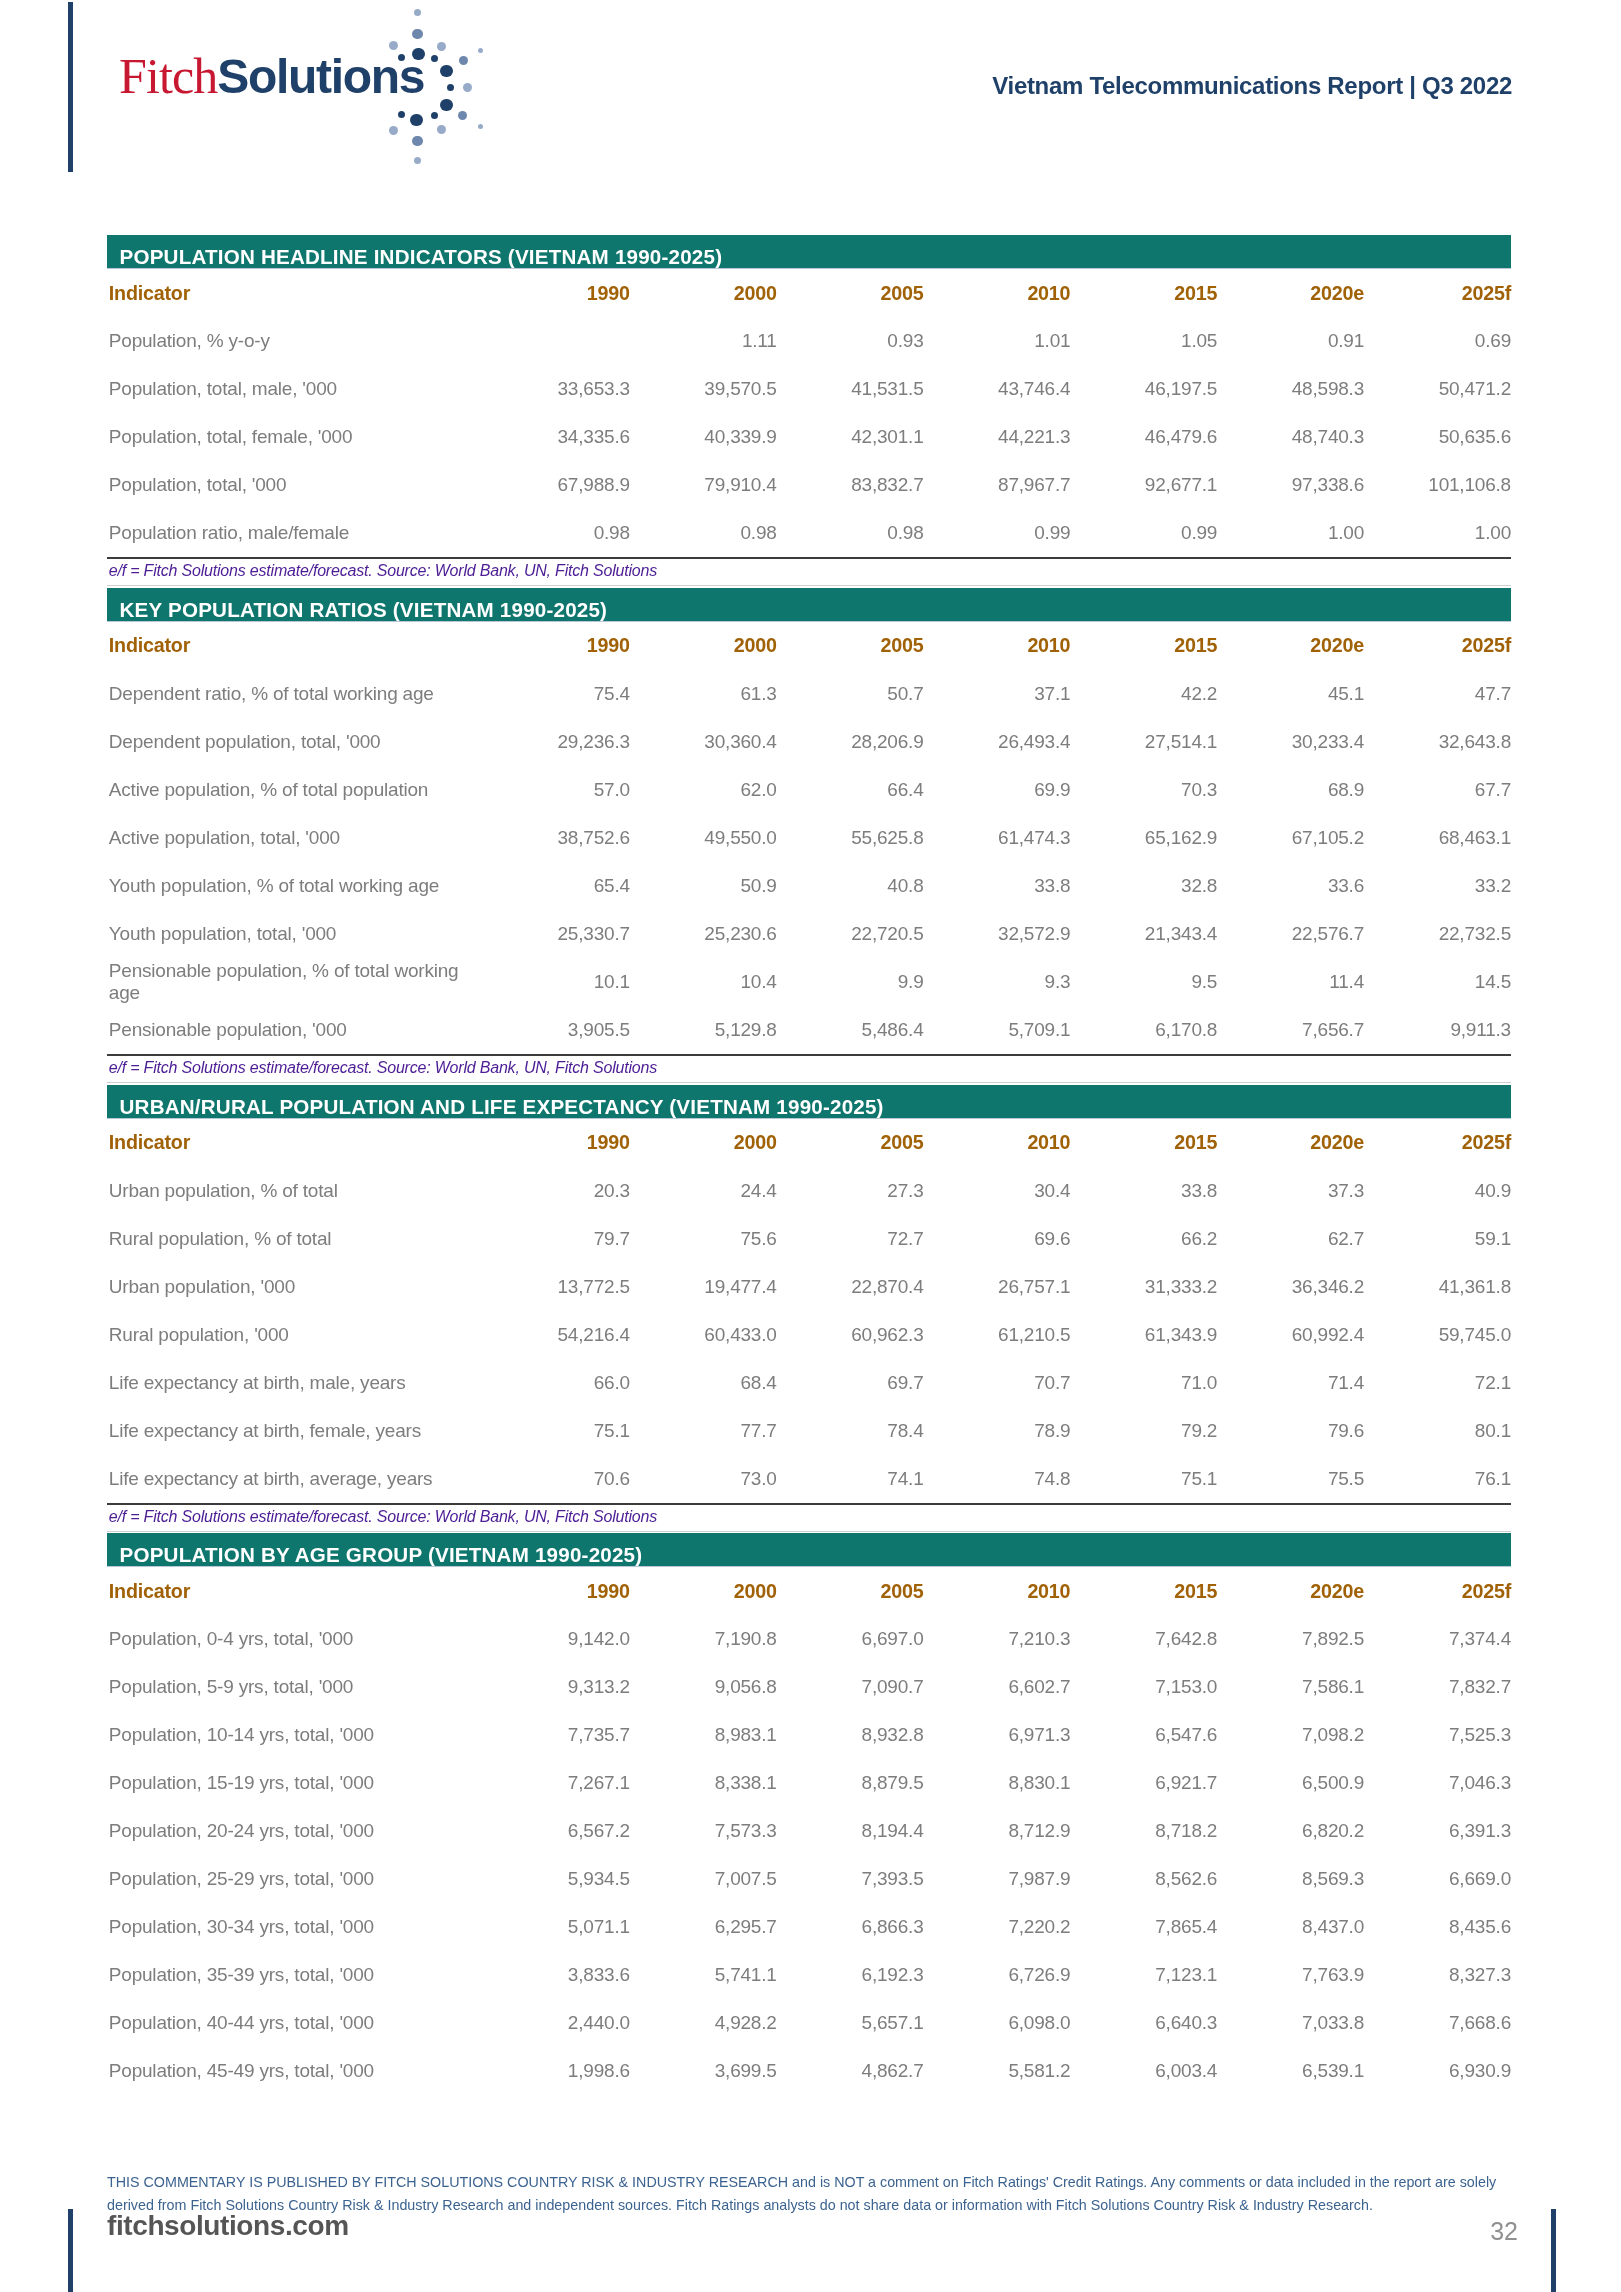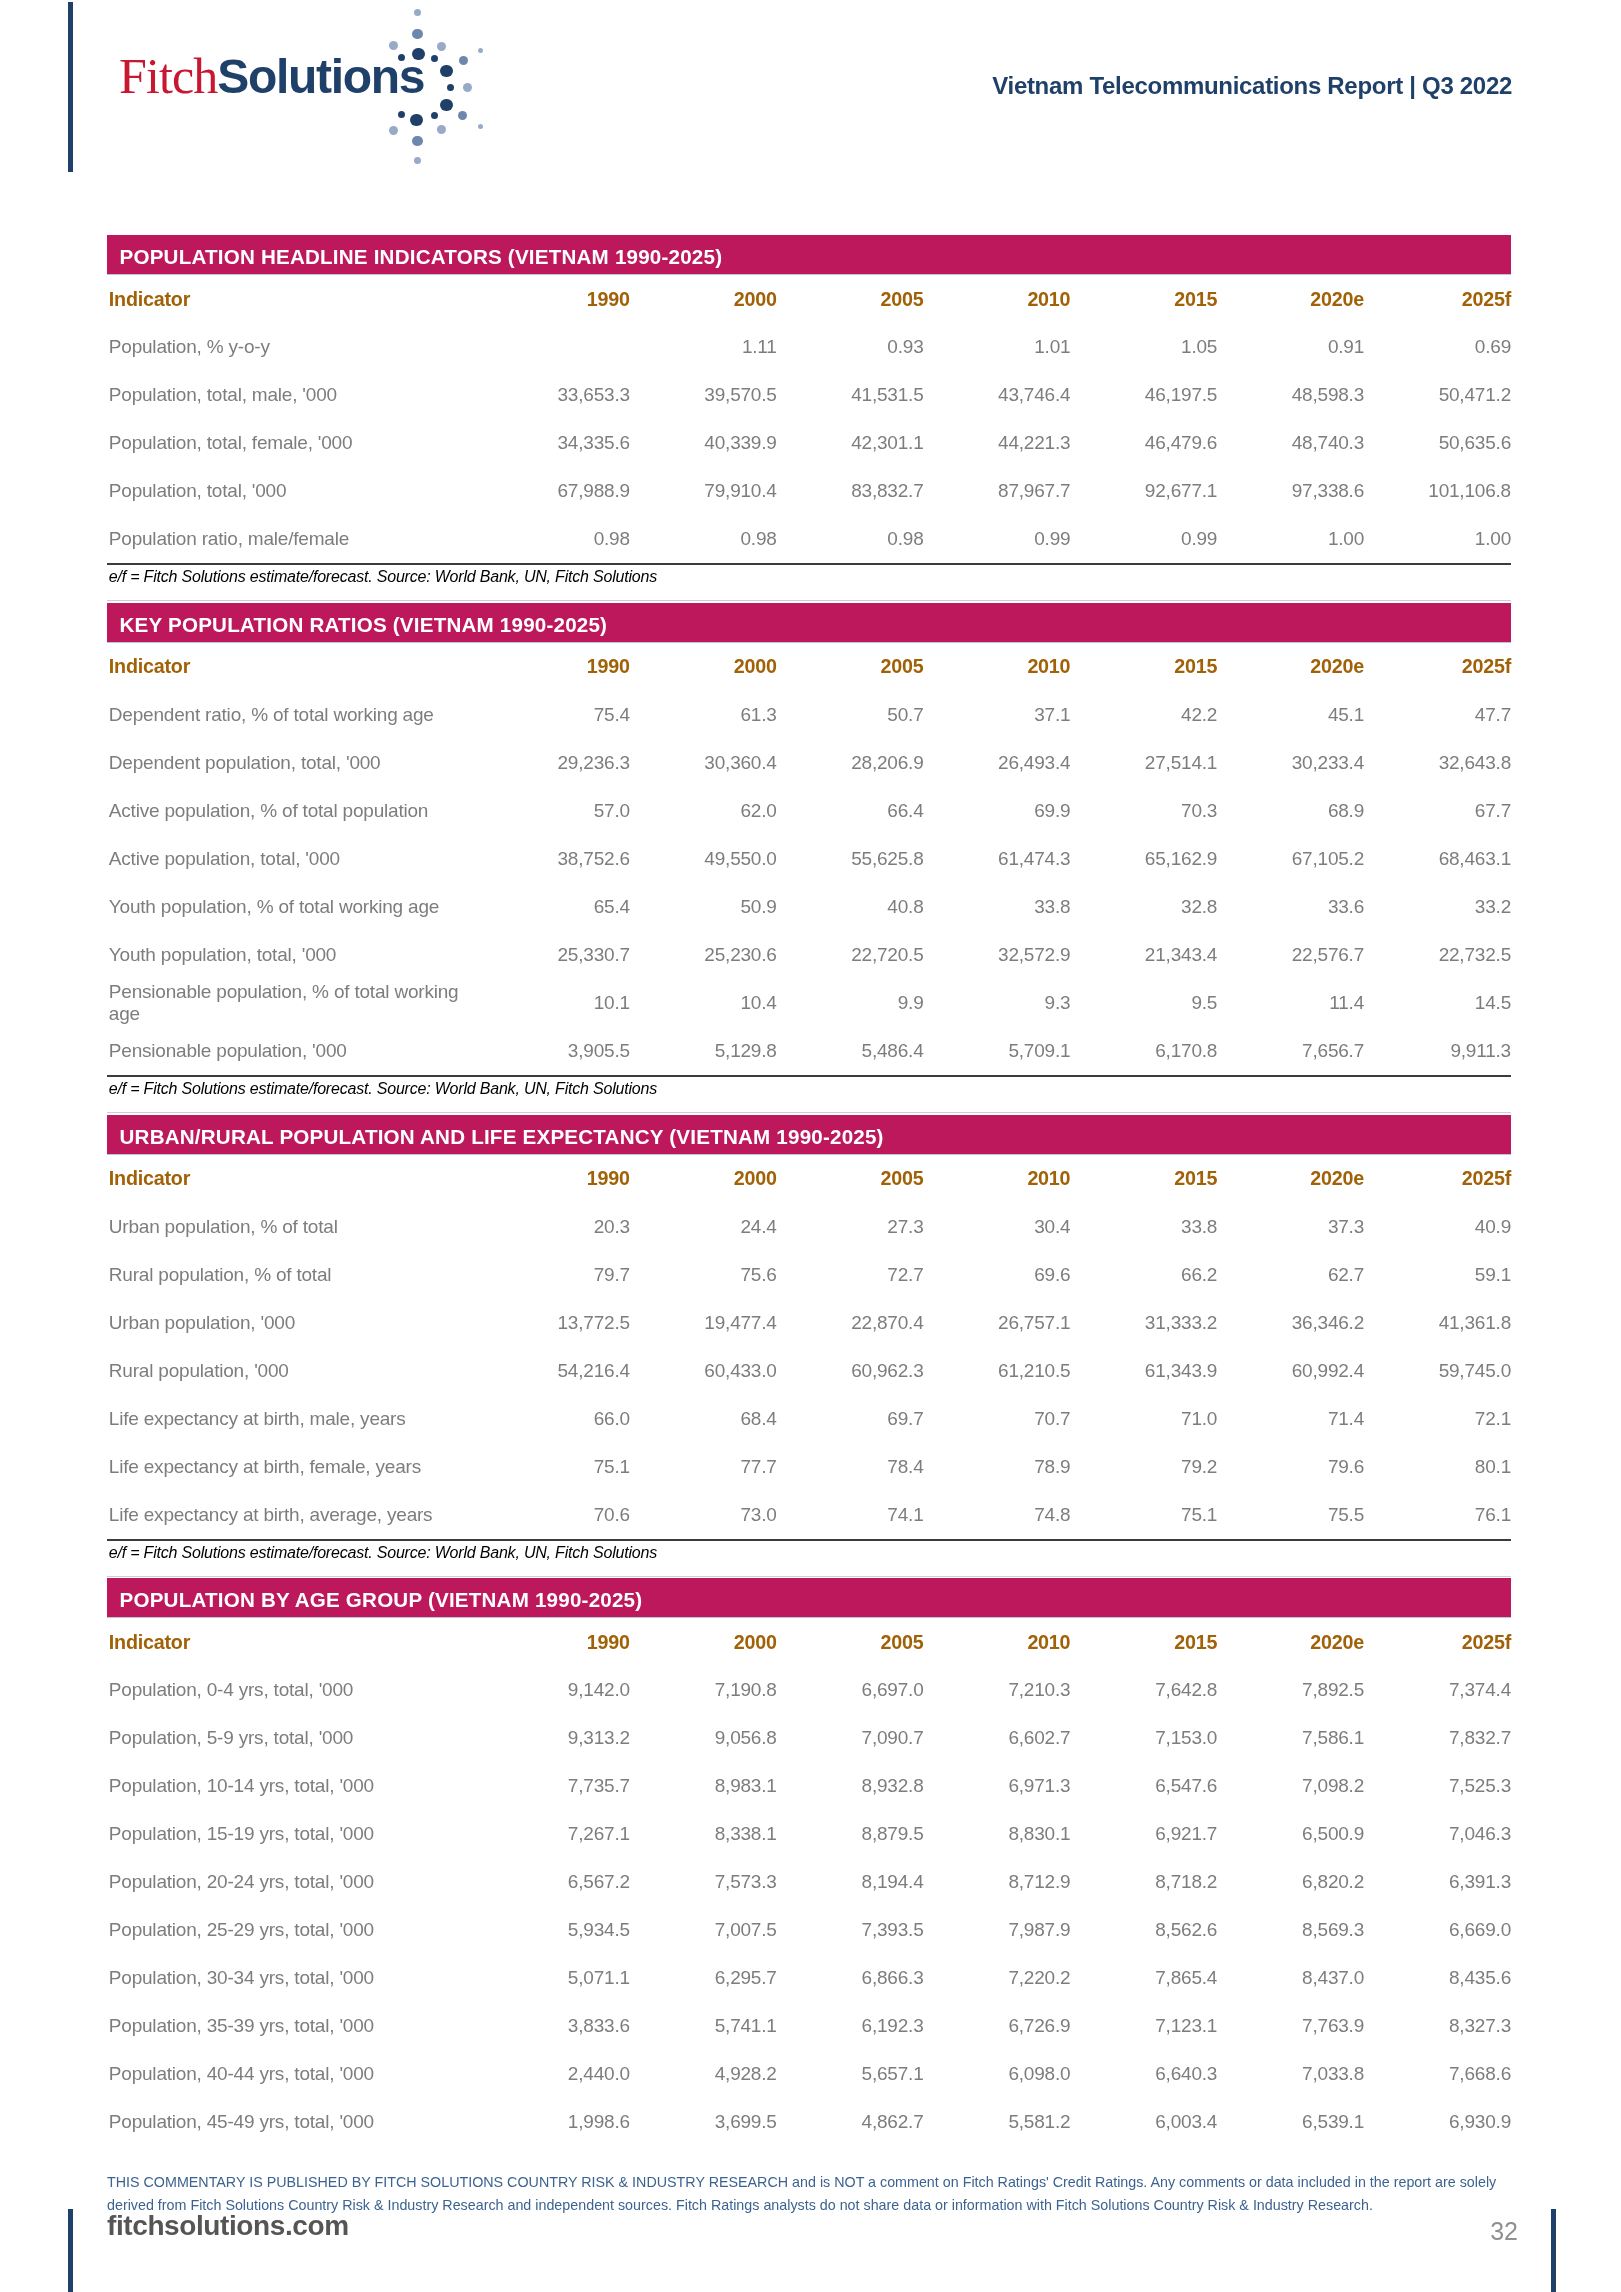--- a/index.html
+++ b/index.html
@@ -25,39 +25,39 @@
   .dot { position:absolute; border-radius:50%; }
 
   .report-title {
     position:absolute; right:109px; top:72px;
     font-size:24px; font-weight:bold; color:#1f4169; letter-spacing:-0.3px;
   }
 
   
   .content { position:absolute; left:107px; top:235px; width:1404px; }
   .tbl-bar {
-    height:40px; background:#be185d; border-bottom:1.8px solid #b9c6d8;
+    height:34px; background:#0f766e; border-bottom:1.8px solid #b9c6d8;
     color:#ffffff; font-weight:bold; font-size:20.6px; line-height:44px;
     padding-left:12.5px; letter-spacing:0.2px;
   }
   table.grid { width:100%; border-collapse:collapse; table-layout:fixed; }
   table.grid th {
     height:48px; font-size:19.7px; font-weight:bold; color:#a16207;
     text-align:right; vertical-align:middle; letter-spacing:-0.2px;
   }
   table.grid th:first-child { text-align:left; padding-left:1.8px; }
   table.grid td {
     height:48px; font-size:19px; color:#7d7d7d;
     text-align:right; vertical-align:middle; letter-spacing:-0.2px;
   }
   table.grid td:first-child { text-align:left; padding-left:1.8px; }
   .src-row {
-    height:38px; line-height:24px; margin-bottom:1.8px;
+    height:29px; line-height:24px; margin-bottom:1.8px;
     border-top:2.7px solid #3c3c3c; border-bottom:0.9px solid #cfcfcf;
-    font-style:italic; font-size:16px; color:#000000; letter-spacing:-0.2px;
+    font-style:italic; font-size:16px; color:#4c1d95; letter-spacing:-0.2px;
     padding-left:1.8px;
   }
 
   
   .disclaimer {
     position:absolute; left:107px; top:2171px; width:1433px;
     font-size:14.3px; line-height:23px; color:#3c6390; white-space:nowrap;
   }
   .site {
     position:absolute; left:107px; top:2210px;

